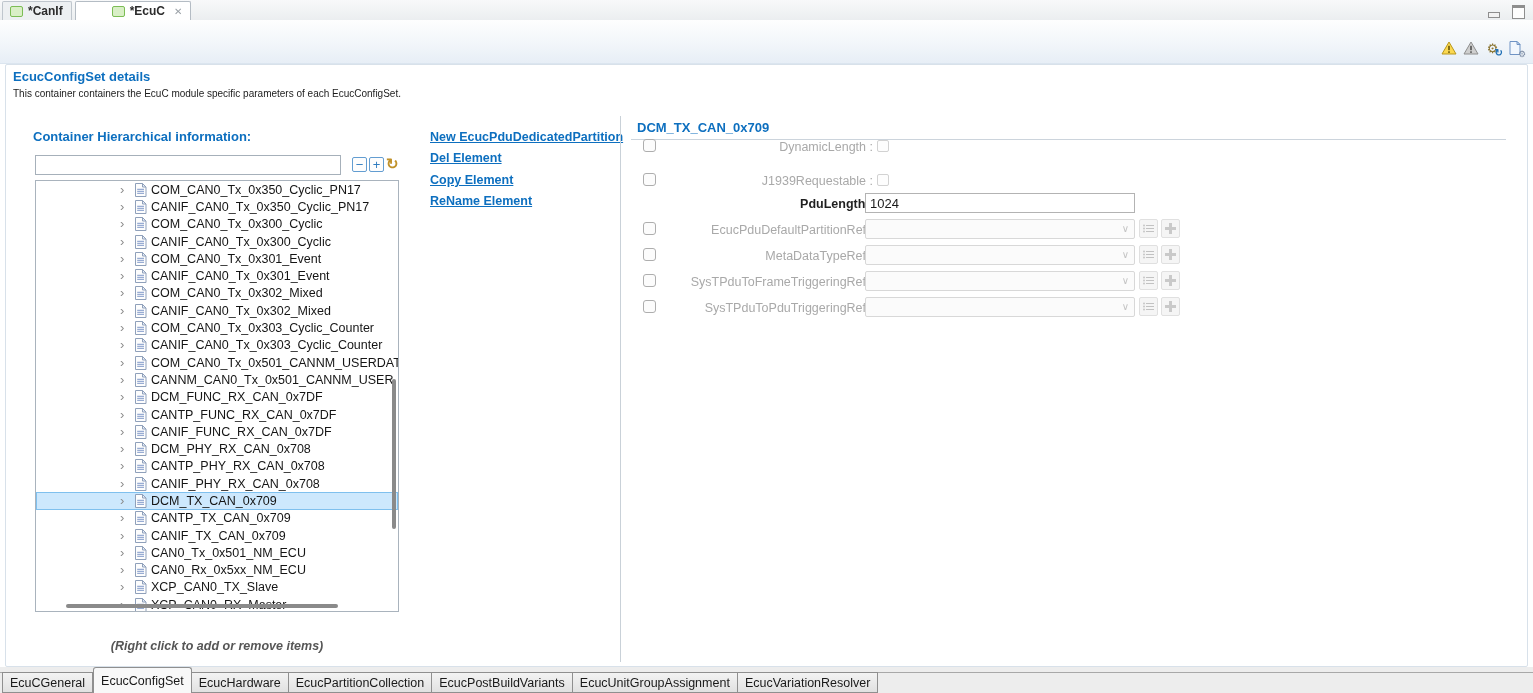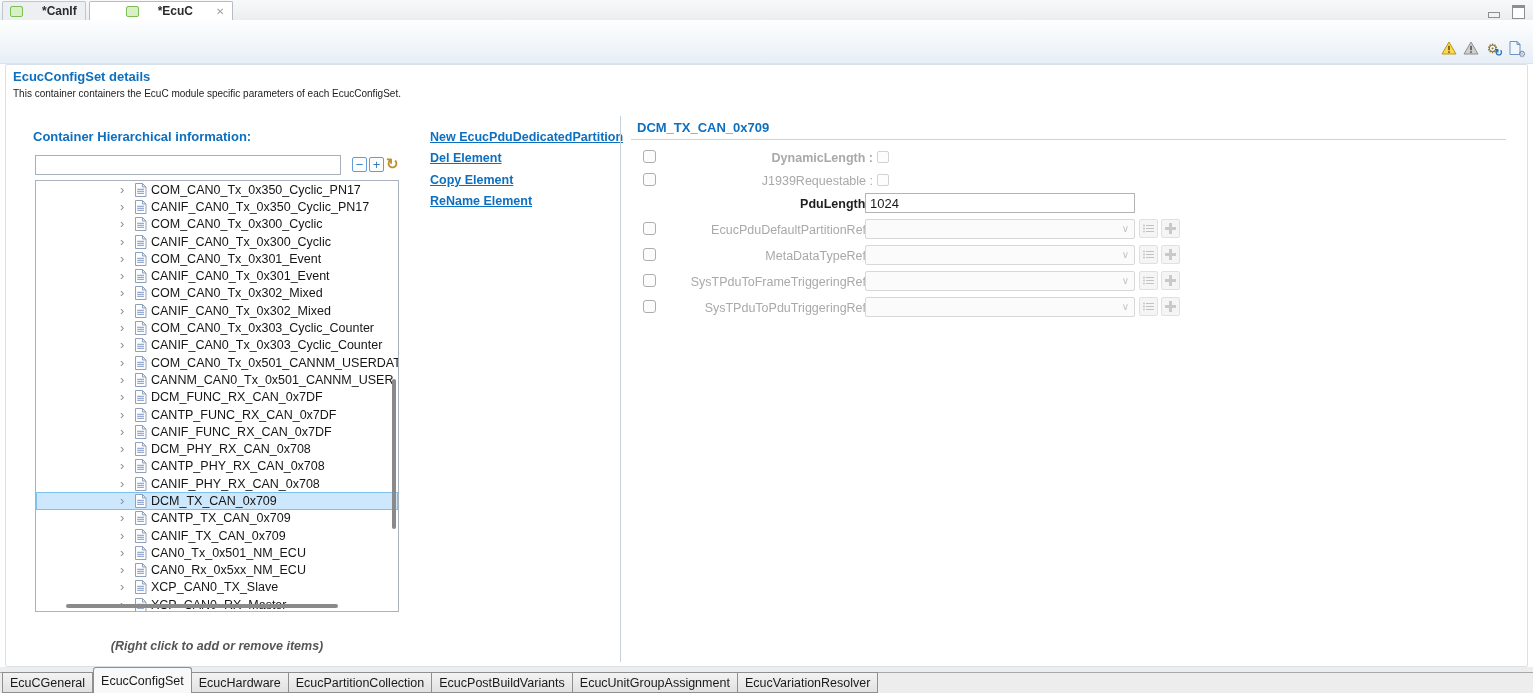--- a/index.html
+++ b/index.html
@@ -2,21 +2,21 @@
 <html><head>
 <meta charset="utf-8">
 <style>
   html,body{margin:0;padding:0;width:1533px;height:693px;overflow:hidden;
     font-family:"Liberation Sans",sans-serif;background:#fff;}
 
   
   .top-bar{position:absolute;top:0;left:0;width:1533px;height:20px;
     background:linear-gradient(#f8f9fa,#ebeef0);}
   .etabs{position:absolute;left:2px;top:0;height:20px;display:flex;align-items:flex-end;}
-  .etab{height:19px;display:flex;align-items:center;gap:19px;padding:0 8px 0 7px;
+  .etab{height:19px;display:flex;align-items:center;gap:5px;padding:0 8px 0 7px;
     font-size:12px;font-weight:700;color:#2c2c2c;border:1px solid #bfc6cd;border-bottom:none;
     border-radius:2px 2px 0 0;margin-right:3px;box-sizing:border-box;background:#edf0f2;}
   .etab.active{background:#ffffff;border-color:#b4bcc4;padding-left:36px;}
   .file-badge{width:11px;height:9px;background:#d9efc6;border:1px solid #7cbd55;border-radius:2px;}
   .etab .close{color:#9aa0a6;font-size:10px;margin-left:4px;font-weight:400;}
   .winbtns{position:absolute;right:8px;top:5px;display:flex;gap:12px;align-items:center;}
   .ico-min{width:10px;height:4px;border:1px solid #8e8e8e;background:#f2f2f2;margin-top:5px;}
   .ico-max{width:11px;height:10px;border:1px solid #8e8e8e;border-top:3px solid #8e8e8e;background:#fdfdfd;}
 
   
@@ -443,21 +443,21 @@
     <a>Del Element</a>
     <a>Copy Element</a>
     <a>ReName Element</a>
   </div>
 
 <div class="divider"></div>
 
 <div class="dp-title">DCM_TX_CAN_0x709</div>
 <div class="dp-underline"></div>
 <div id="detail-rows">
-    <div class="prow" style="top: 147px; font-weight: bold;">
+    <div class="prow" style="top: 136px;">
       <span class="encb"></span>
       <span class="plabel">DynamicLength :</span>
       <span class="incb"></span>
     </div>
     <div class="prow" style="top: 170px;">
       <span class="encb"></span>
       <span class="plabel">J1939Requestable :</span>
       <span class="incb"></span>
     </div>
     <div class="prow" style="top: 193px;">

